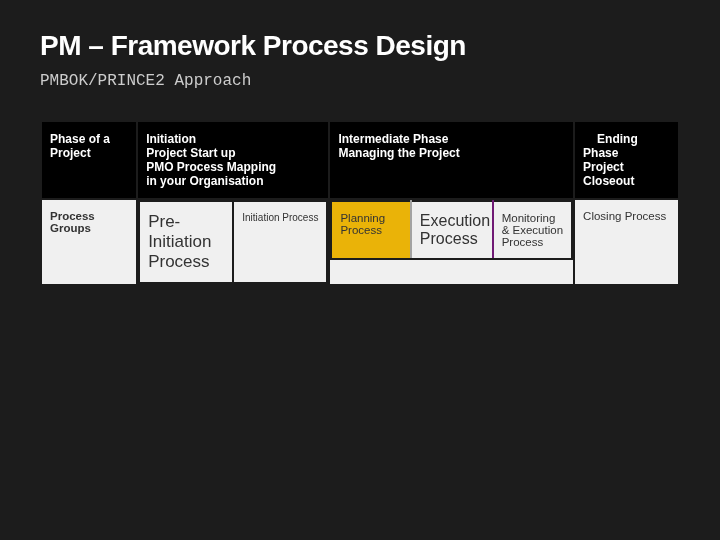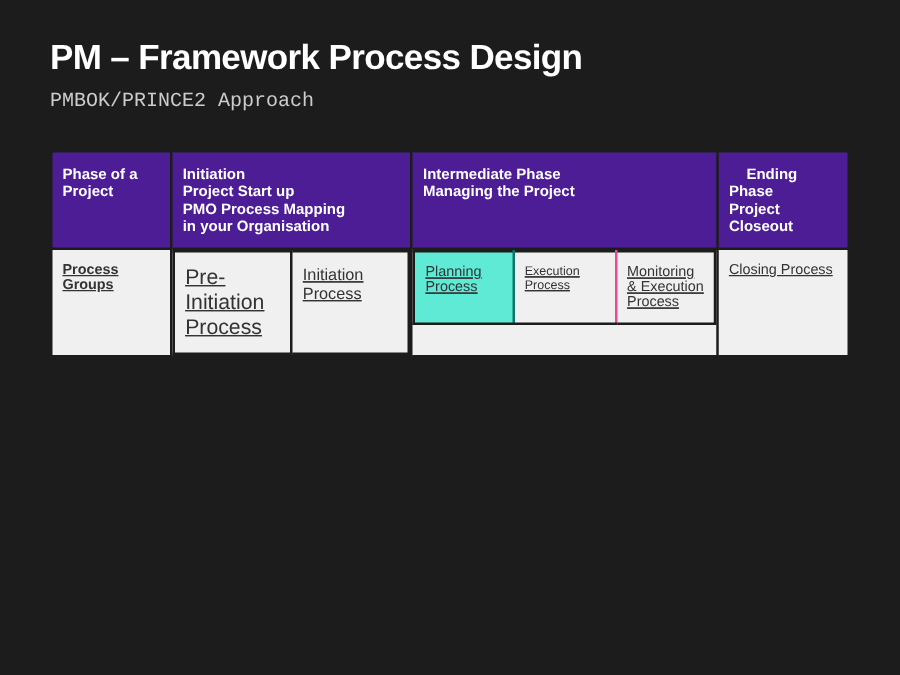--- a/index.html
+++ b/index.html
@@ -41,39 +41,38 @@
     }
 
     table {
       width: 100%;
       border-collapse: collapse;
       table-layout: fixed;
     }
 
     
     .row-phase td {
-      background-color: #4c1d95;
+      background-color: #000000;
       color: #ffffff;
       font-size: 12px;
       font-weight: bold;
       padding: 10px 8px;
       border: 2px solid #1c1c1c;
       vertical-align: top;
     }
 
     
     .row-process td {
       background-color: #f0f0f0;
       color: #333333;
       font-size: 11.5px;
       font-weight: normal;
       padding: 10px 8px;
       border: 2px solid #1c1c1c;
       vertical-align: top;
-      text-decoration: underline;
     }
   </style>
 </head>
 <body>
 
 <div class="page">
 
   <h1 class="main-title">PM – Framework Process Design</h1>
 
   <p class="subtitle">PMBOK/PRINCE2 Approach</p>
@@ -113,35 +112,35 @@
           <span style="font-weight:bold;">Process Groups</span>
         </td>
         <td colspan="1">
 
           <table style="width:100%; border-collapse:collapse; margin:-10px -8px; width:calc(100% + 16px);">
             <tbody>
                   <tr>
               <td style="padding:10px 8px; border-right:2px solid #1c1c1c; font-size:17px; vertical-align:top; background:#f0f0f0;">
                 <span>Pre-Initiation Process</span>
               </td>
-              <td style="padding:10px 8px; font-size:13px; vertical-align:top; background:#f0f0f0;">
+              <td style="padding:10px 8px; font-size:10px; vertical-align:top; background:#f0f0f0;">
                 <span>Initiation Process</span>
               </td>
             </tr>
           </tbody>
               </table>
         </td>
         <td colspan="1">
           <table style="width:100%; border-collapse:collapse; margin:-10px -8px; width:calc(100% + 16px);">
             <tbody>
                   <tr>
-              <td style="padding:10px 8px; border-right:2px solid #0f766e; font-size:11.5px; vertical-align:top; background:#5eead4; width:33%;">
+              <td style="padding:10px 8px; border-right:2px solid #a3a3a3; font-size:11.5px; vertical-align:top; background:#eab308; width:33%;">
                 <span>Planning Process</span>
               </td>
-              <td style="padding:10px 8px; border-right:2px solid #ec4899; font-size:10px; vertical-align:top; background:#f0f0f0; width:34%;">
+              <td style="padding:10px 8px; border-right:2px solid #701a75; font-size:16px; vertical-align:top; background:#f0f0f0; width:34%;">
                 <span>Execution Process</span>
               </td>
               <td style="padding:10px 8px; font-size:11.5px; vertical-align:top; background:#f0f0f0; width:33%;">
                 <span>Monitoring &amp; Execution Process</span>
               </td>
             </tr>
           </tbody>
               </table>
         </td>
         <td>

